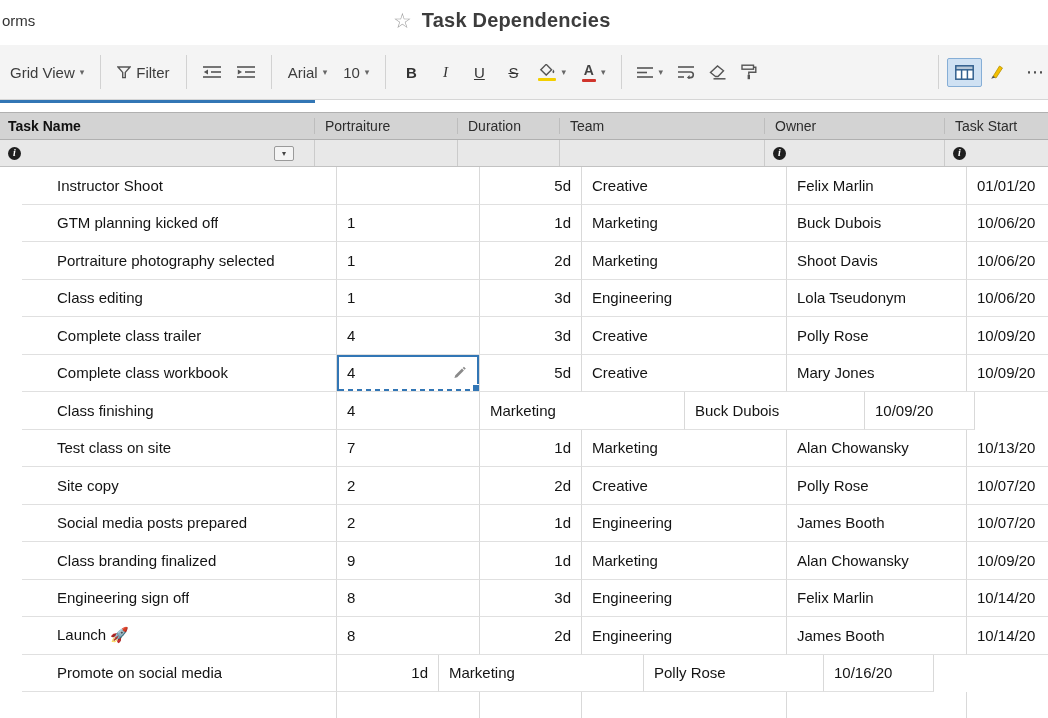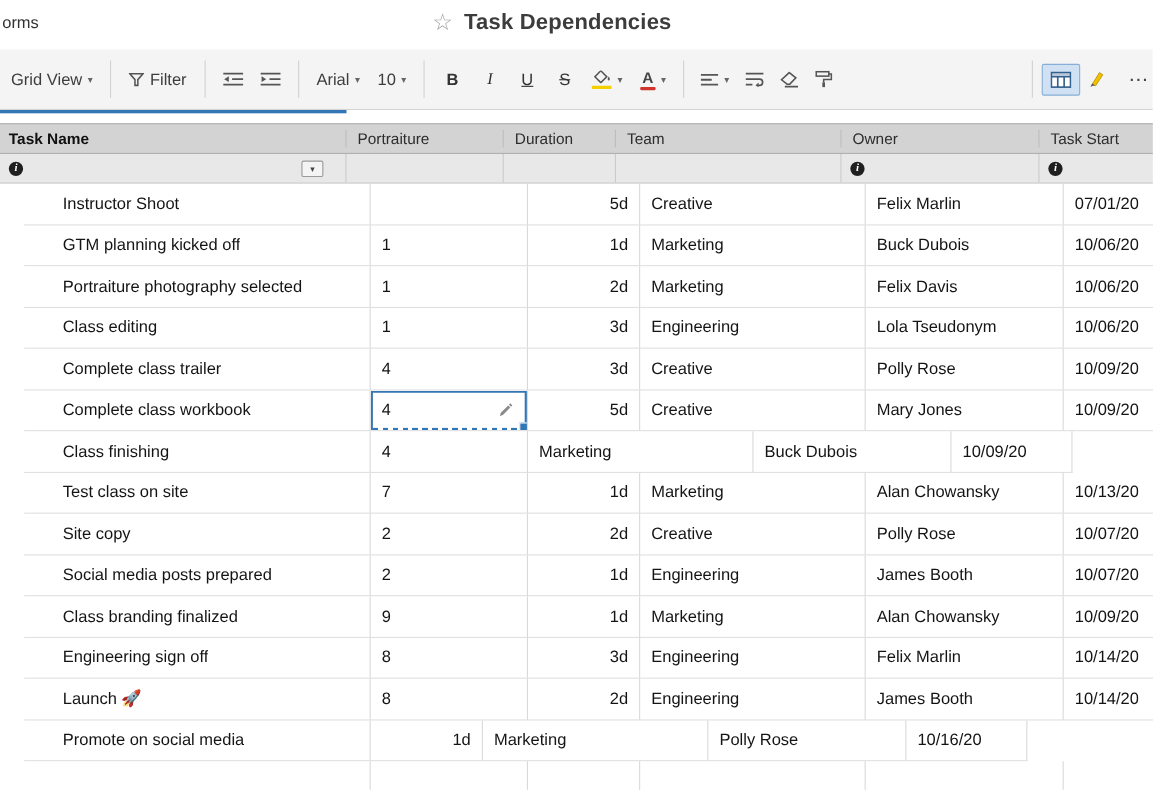--- a/index.html
+++ b/index.html
@@ -258,21 +258,21 @@
         <div class="cell dur right" style="width: 102px;">
           <span class="cval">5d</span>
         </div>
         <div class="cell team" style="width: 205px;">
           <span class="cval">Creative</span>
         </div>
         <div class="cell owner" style="width: 180px;">
           <span class="cval">Felix Marlin</span>
         </div>
         <div class="cell start" style="width: 110px;">
-          <span class="cval">07/01/20</span>
+          <span class="cval">01/01/20</span>
         </div>
       </div>
       <div class="row">
         <div class="cell task" style="width: 315px;">
           <span class="cval">GTM planning kicked off</span>
         </div>
         <div class="cell dep" style="width: 143px;">
           <span class="cval">1</span>
         </div>
         <div class="cell dur right" style="width: 102px;">
@@ -295,21 +295,21 @@
         <div class="cell dep" style="width: 143px;">
           <span class="cval">1</span>
         </div>
         <div class="cell dur right" style="width: 102px;">
           <span class="cval">2d</span>
         </div>
         <div class="cell team" style="width: 205px;">
           <span class="cval">Marketing</span>
         </div>
         <div class="cell owner" style="width: 180px;">
-          <span class="cval">Felix Davis</span>
+          <span class="cval">Shoot Davis</span>
         </div>
         <div class="cell start" style="width: 110px;">
           <span class="cval">10/06/20</span>
         </div>
       </div>
       <div class="row">
         <div class="cell task" style="width: 315px;">
           <span class="cval">Class editing</span>
         </div>
         <div class="cell dep" style="width: 143px;">

